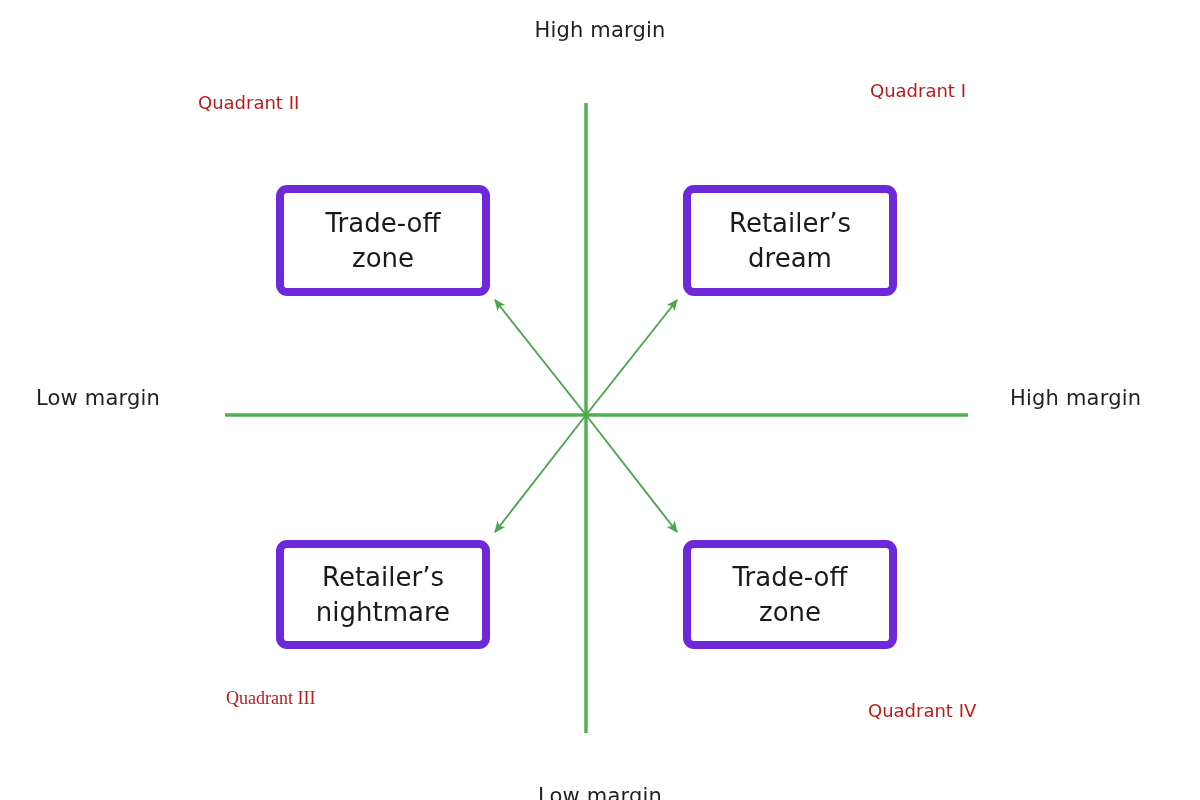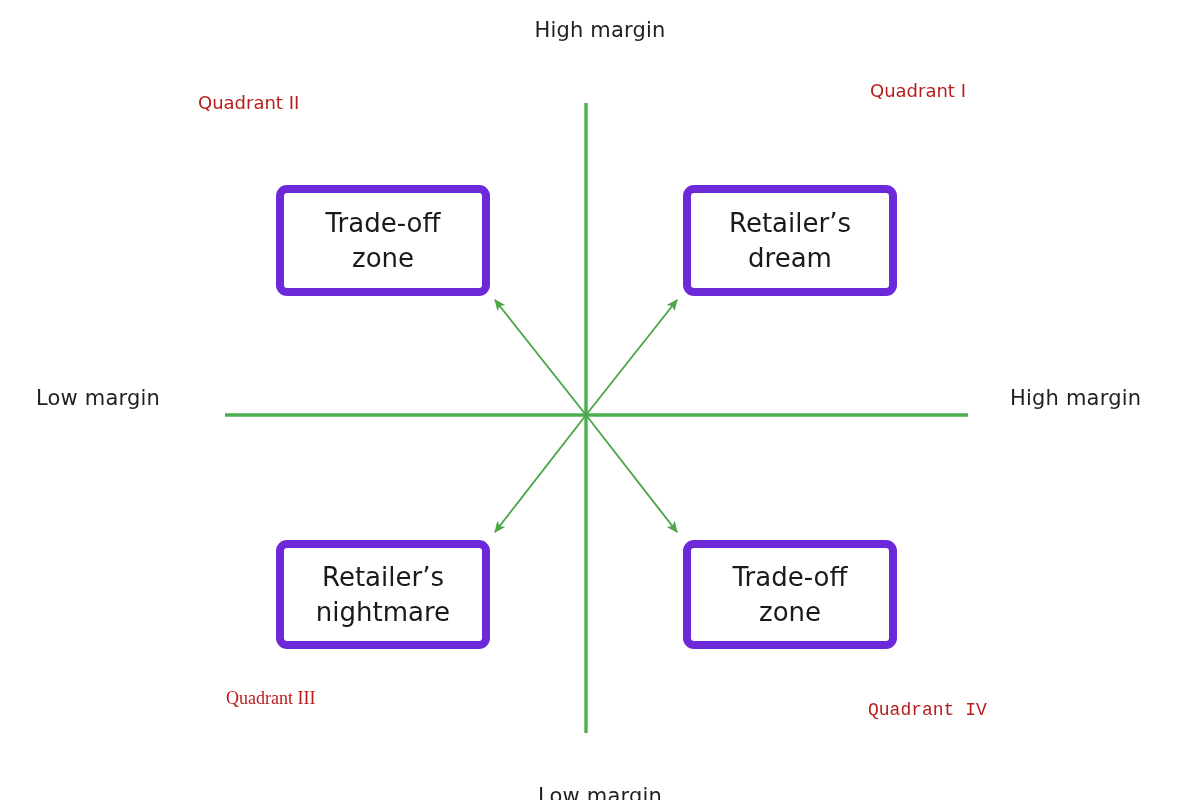--- a/index.html
+++ b/index.html
@@ -51,21 +51,21 @@
   .quadrant-label {
     position: absolute;
     color: #b91c1c;
     font-size: 18px;
     font-weight: 400;
     white-space: nowrap;
   }
   #quadrant-2-label { top: 92px;  left: 198px; }
   #quadrant-1-label { top: 80px;  left: 870px; }
   #quadrant-3-label { top: 688px; left: 226px; font-family: Liberation Serif, serif; }
-  #quadrant-4-label { top: 700px; left: 868px; font-family: Liberation Mono, monospace; }
+  #quadrant-4-label { top: 700px; left: 868px; }
 
   
   #diagram-svg {
     position: absolute;
     top: 0;
     left: 0;
     width: 1200px;
     height: 800px;
   }
 

